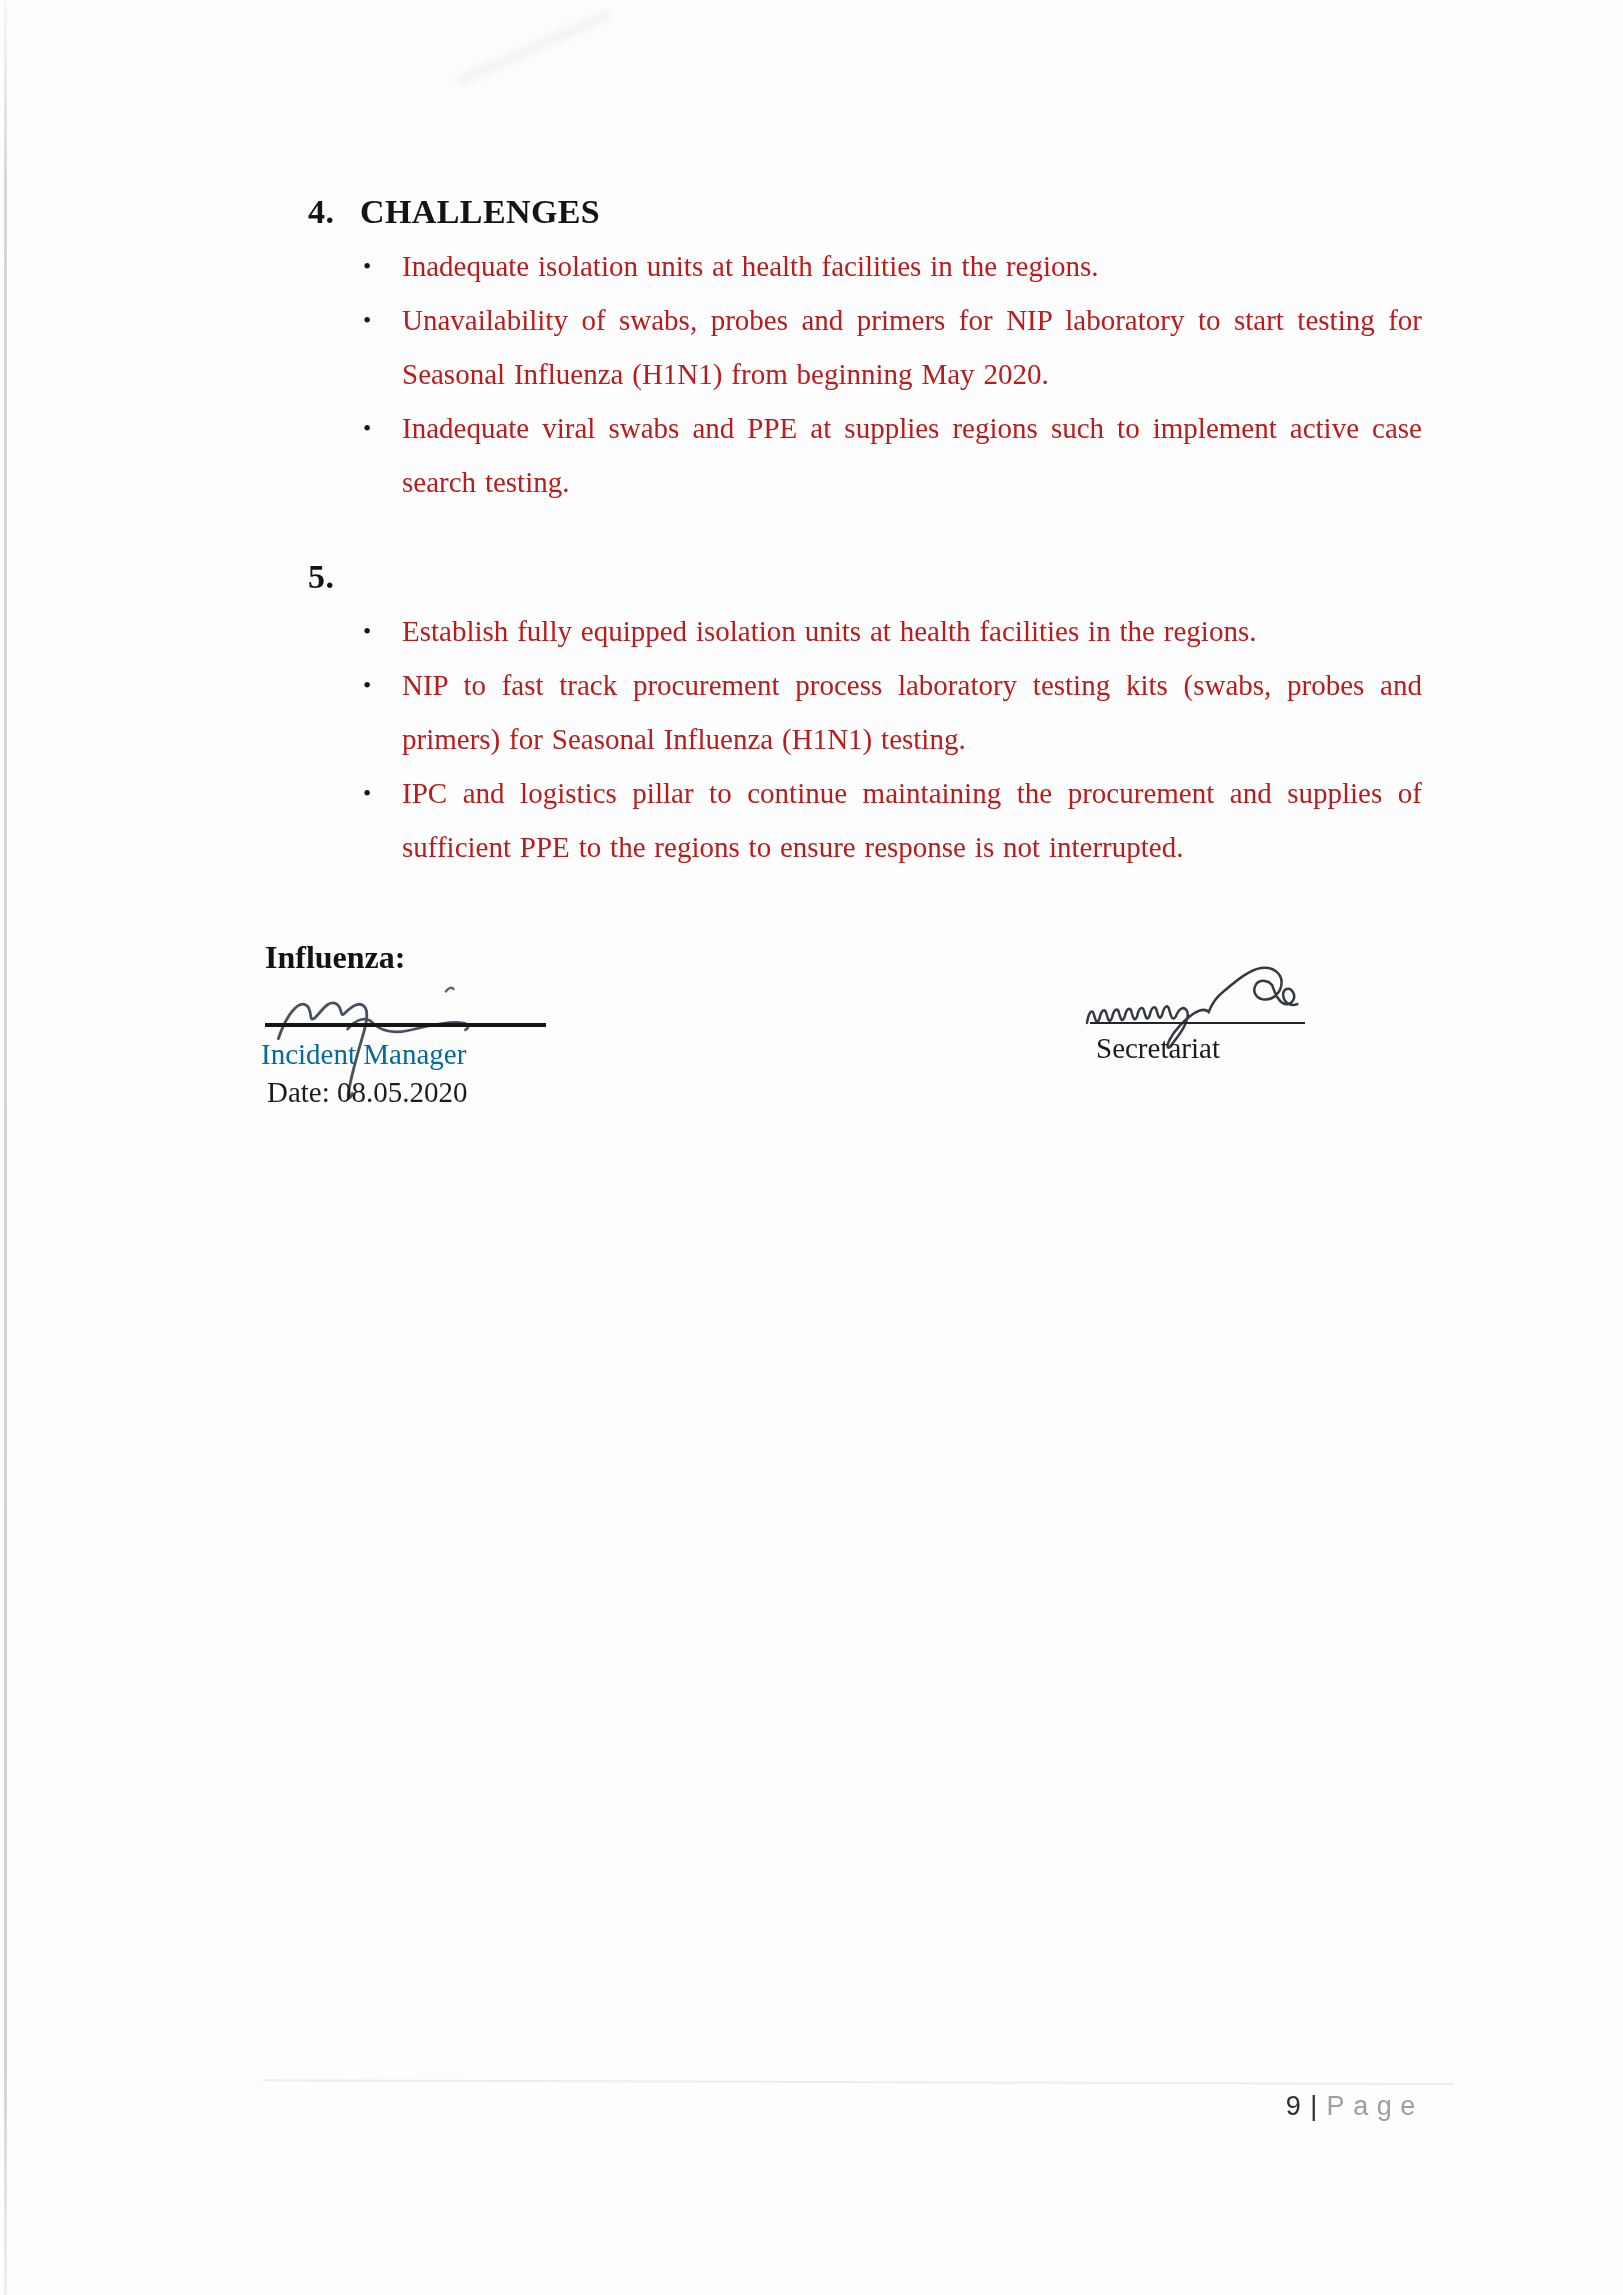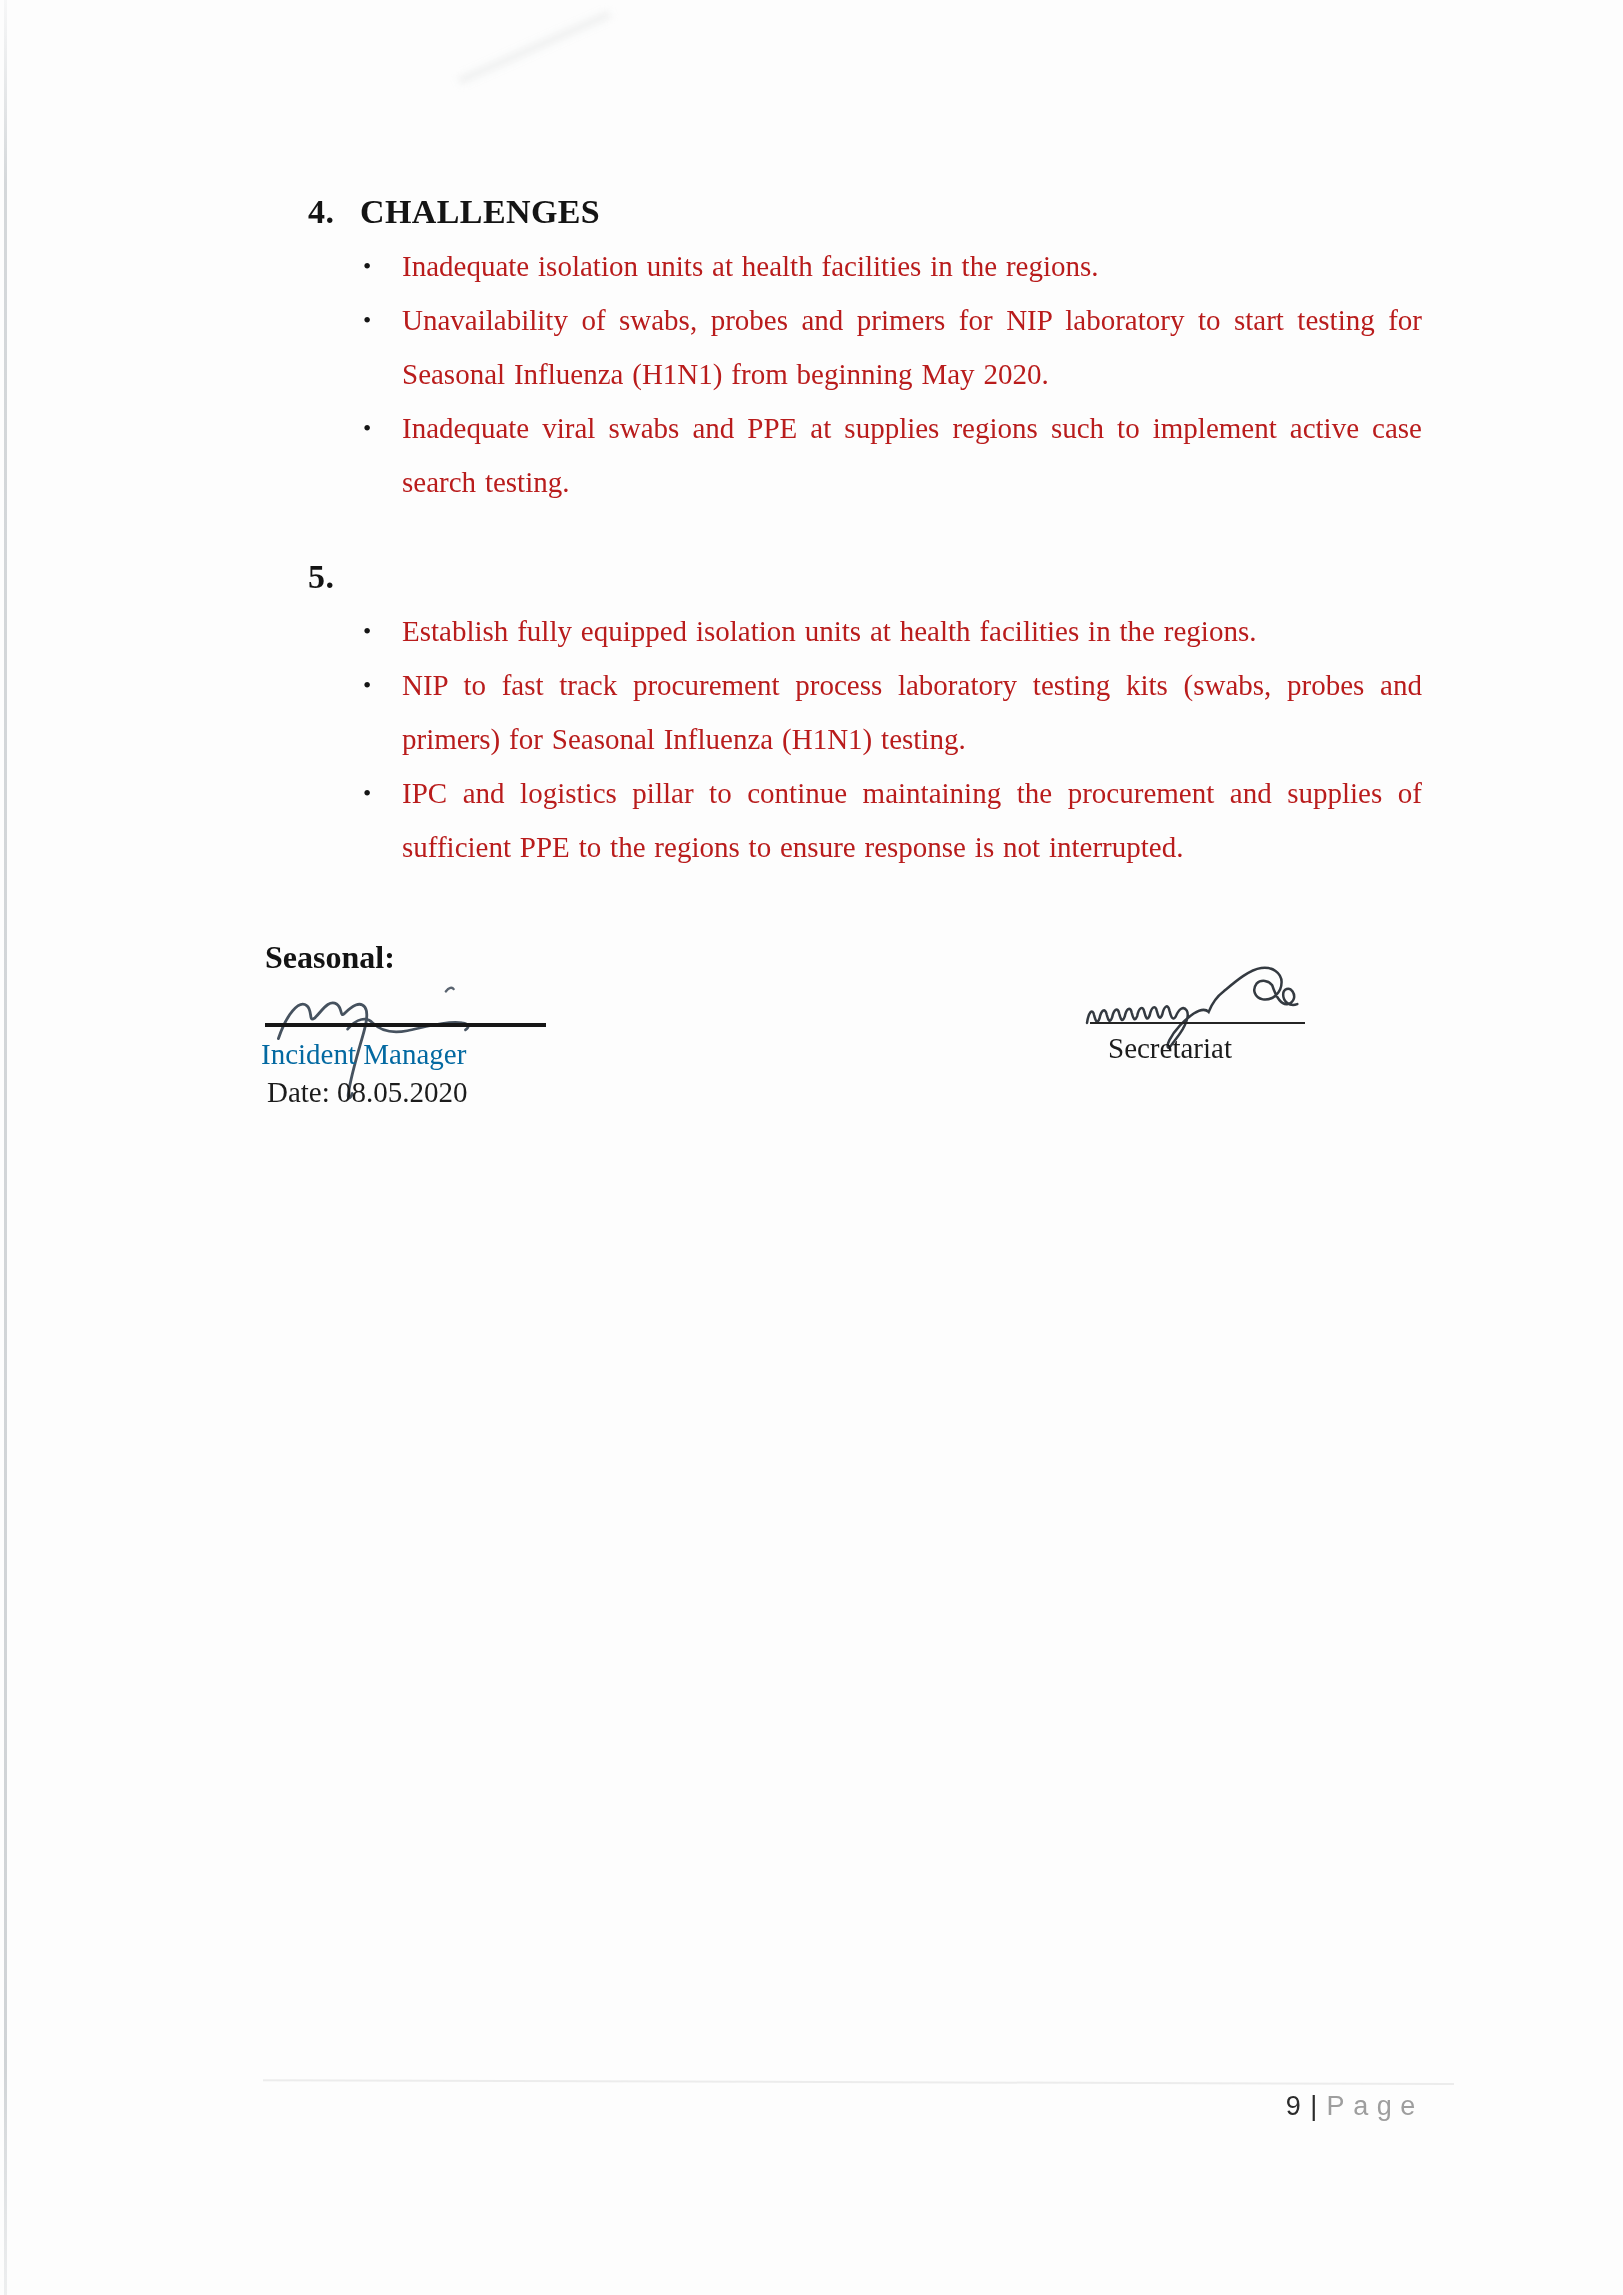--- a/index.html
+++ b/index.html
@@ -88,21 +88,21 @@
   }
   .sig-line-secretariat {
     position: absolute;
     left: 1090px; top: 1022px;
     width: 215px; height: 2.4px;
     background: #242424;
   }
   .secretariat-title {
     position: absolute;
     left: 1096px; top: 1032px;
-    font-size: 29px; color: #1c1c1c; margin-left: 12px;
+    font-size: 29px; color: #1c1c1c;
   }
   
   .footer-rule {
     position: absolute;
     left: 263px; top: 2083px;
     width: 1191px; height: 2.4px;
     background: #ececec;
     transform: rotate(0.18deg);
     transform-origin: right center;
   }
@@ -163,21 +163,21 @@
           <span class="bullet-text">NIP to fast track procurement process laboratory testing kits (swabs, probes and primers) for Seasonal Influenza (H1N1) testing.</span>
         </li>
         <li class="bullet-item">
           <span class="bullet-marker">•</span>
           <span class="bullet-text">IPC and logistics pillar to continue maintaining the procurement and supplies of sufficient PPE to the regions to ensure response is not interrupted.</span>
         </li>
       </ul>
     </div>
   </div>
 
-  <div class="approved-label">Seasonal:</div>
+  <div class="approved-label">Influenza:</div>
 
   <svg class="sig-incident" viewBox="0 0 300 168" fill="none" xmlns="http://www.w3.org/2000/svg">
     <path d="M8,86 C18,56 34,36 44,44 C52,50 46,66 54,60 C64,50 72,36 82,42 C90,47 86,60 92,54 C102,44 112,38 118,46 C124,54 118,74 112,94 C104,122 99,142 97,156 C96,163 99,164 102,156" stroke="#46525f" stroke-width="3.6" stroke-linecap="round"></path>
     <path d="M96,74 C108,60 120,58 128,66 C138,76 152,80 172,76 C196,71 224,63 242,66 C250,67 252,71 246,75" stroke="#46525f" stroke-width="3.4" stroke-linecap="round"></path>
     <path d="M221,26 C225,21 229,20 231,23" stroke="#5a6470" stroke-width="3" stroke-linecap="round"></path>
   </svg>
   <div class="sig-line-incident"></div>
   <div class="incident-title">Incident Manager</div>
   <div class="date-line">Date: 08.05.2020</div>
 

